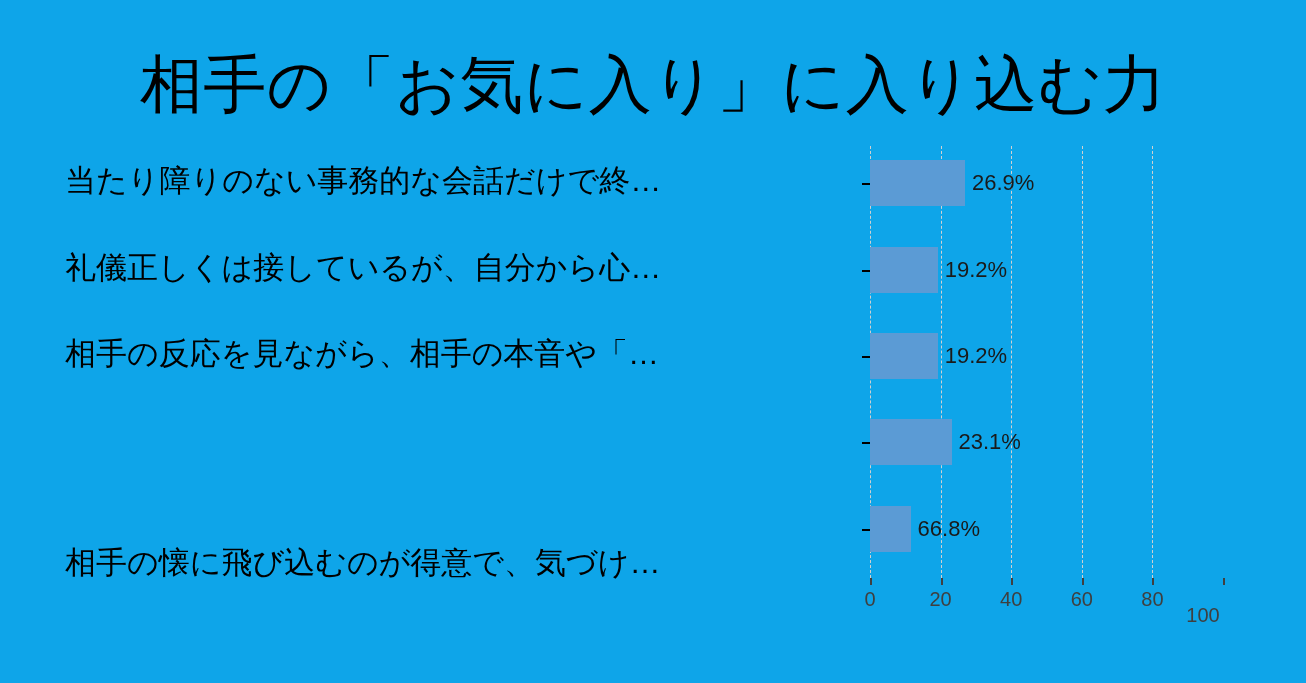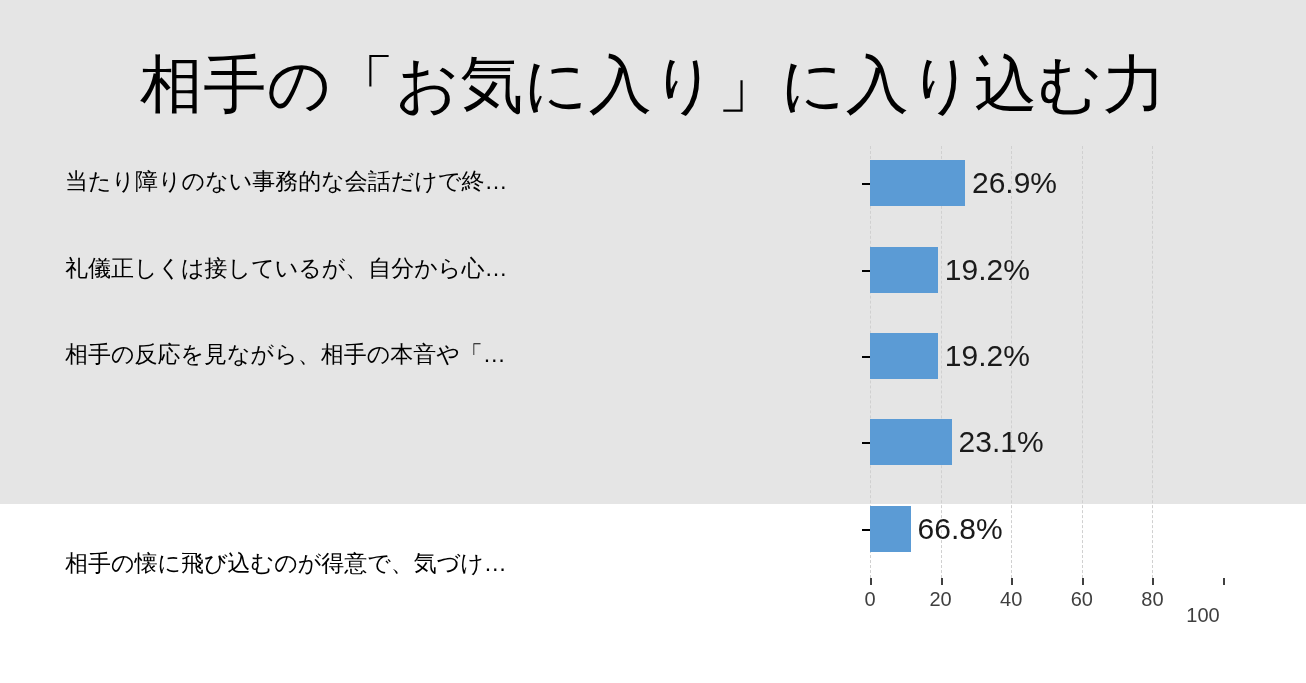--- a/index.html
+++ b/index.html
@@ -10,22 +10,22 @@
   body {
     width: 1306px;
     height: 683px;
     font-family: "Liberation Sans", "DejaVu Sans", sans-serif;
     color: #000000;
     overflow: hidden;
   }
   #slide {
     position: relative;
     width: 1306px;
-    height: 504px;
-    background: #e5e5e5;
+    height: 683px;
+    background: #0ea5e9;
   }
 
   
   #chart-title {
     position: absolute;
     left: 0;
     top: 44px;
     width: 1306px;
     text-align: center;
     font-size: 63px;
@@ -66,30 +66,30 @@
     width: 8px;
     height: 0;
     border-top: 2px solid #000000;
   }
 
   .cat-label {
     position: absolute;
     right: 1318px;     
     width: 800px;
     text-align: left;
-    font-size: 23px;
+    font-size: 31px;
     line-height: 40px;
     color: #000000;
     white-space: nowrap;
     overflow: hidden;
   }
 
   .value-label {
     position: absolute;
-    font-size: 30px;
+    font-size: 22px;
     line-height: 26px;
     color: #1a1a1a;
     white-space: nowrap;
     text-align: right;
   }
 
   
   #x-axis {
     position: absolute;
     left: 870px;

